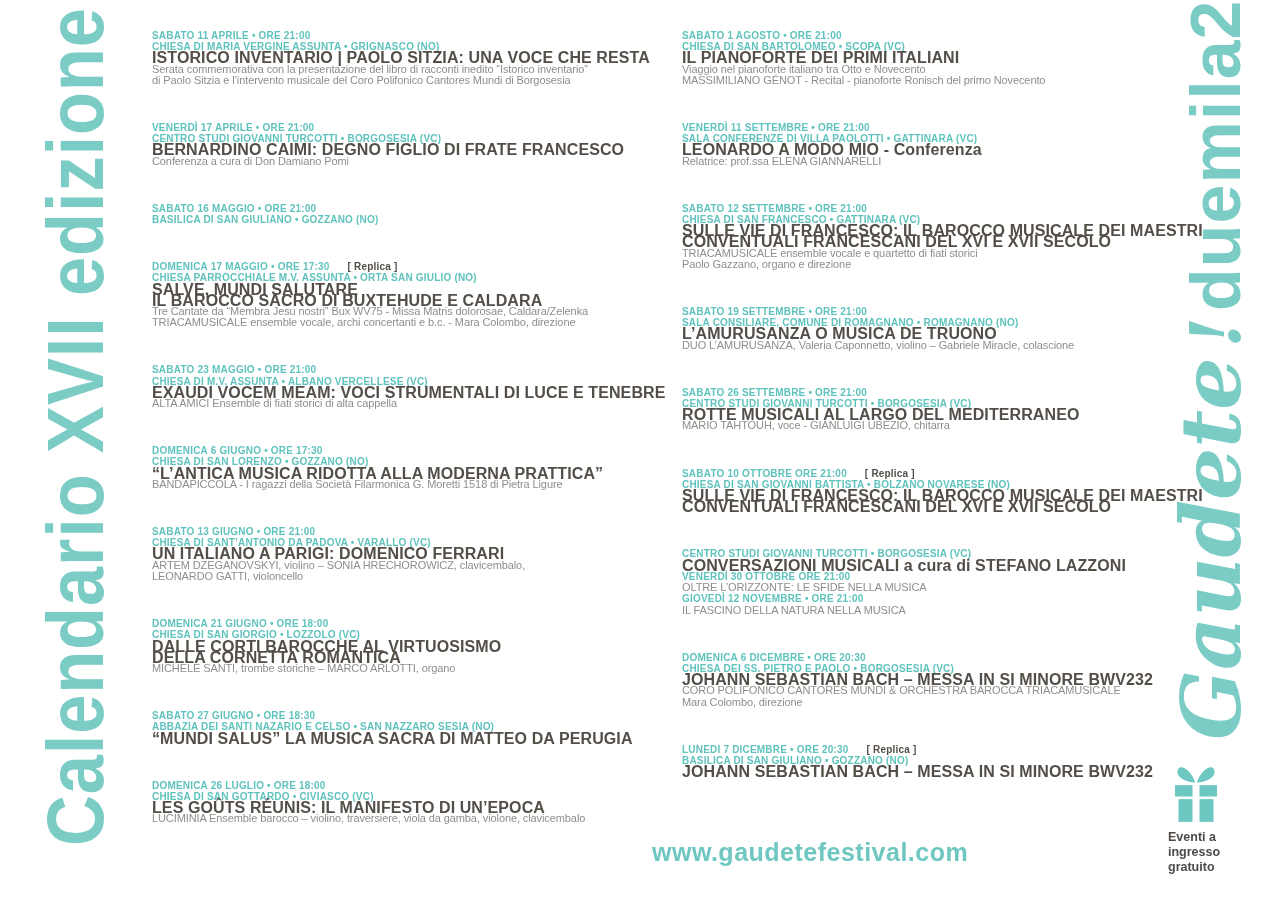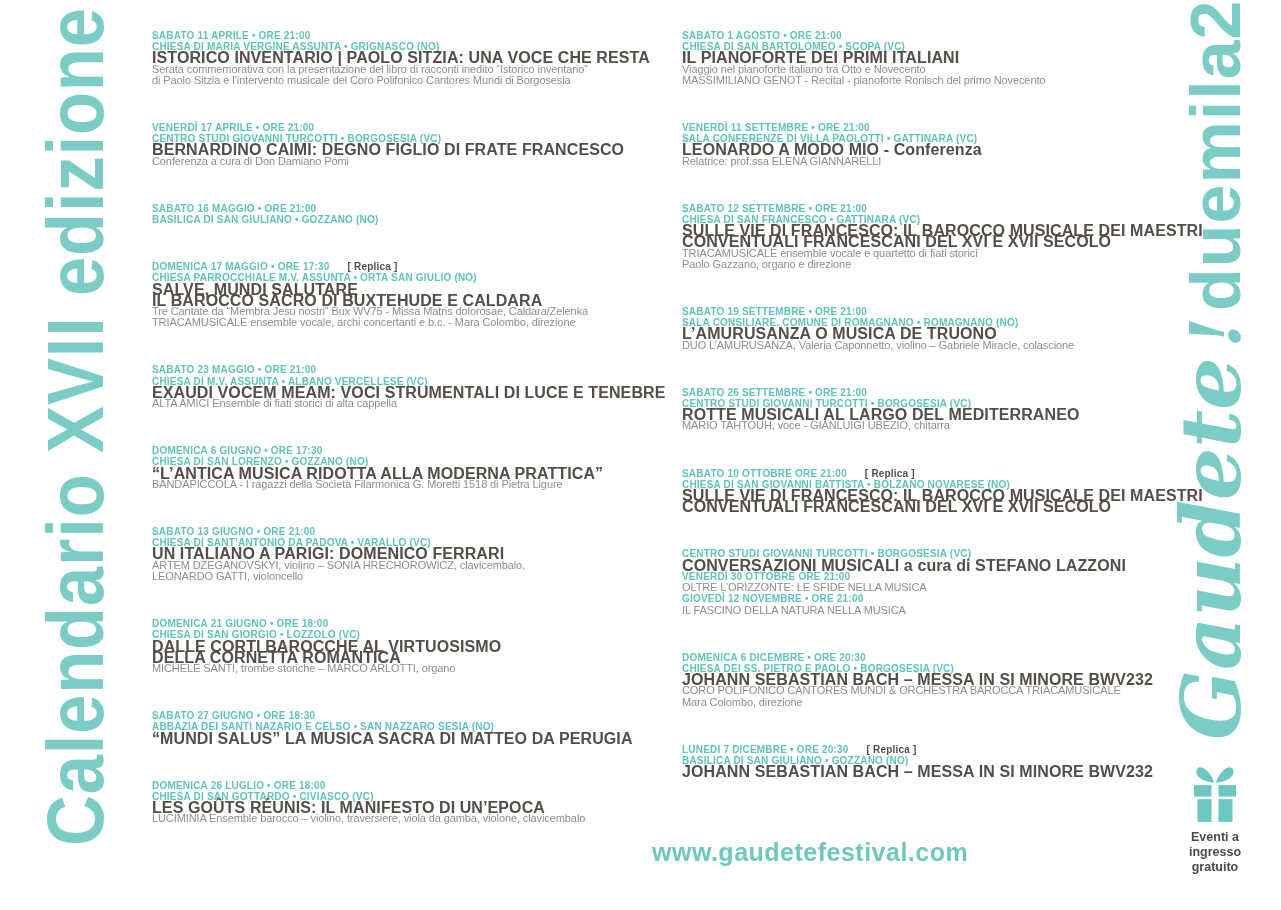--- a/index.html
+++ b/index.html
@@ -47,21 +47,21 @@
   .l-date,.l-venue{color:var(--teal);font-weight:700;font-size:10px;letter-spacing:0.2px;}
   .l-title{color:var(--dark);font-weight:700;font-size:16px;letter-spacing:0.1px;}
   .l-desc{color:var(--gray);font-weight:400;font-size:11px;letter-spacing:-0.1px;}
   .replica{color:var(--dark);font-weight:700;padding-left:15px;}
   
   .site-url{
     position:absolute;left:652px;top:838px;width:480px;text-align:left;
     font-size:25px;font-weight:700;color:#6ec7c0;letter-spacing:0.5px;
   }
   
-  .gift-area{position:absolute;left:1168px;top:762px;width:94px;text-align:center;}
+  .gift-area{position:absolute;left:1168px;top:762px;width:94px;text-align:left;}
   .gift-svg{width:56px;height:62px;display:inline-block;}
   .gift-caption{margin-top:2px;font-size:12.5px;font-weight:700;color:#4e4a47;line-height:15px;}
 </style>
 </head>
 <body>
 
 <div class="page">
 
   <div class="left-rail">
     <span class="rail-text">Calendario XVII edizione</span>

